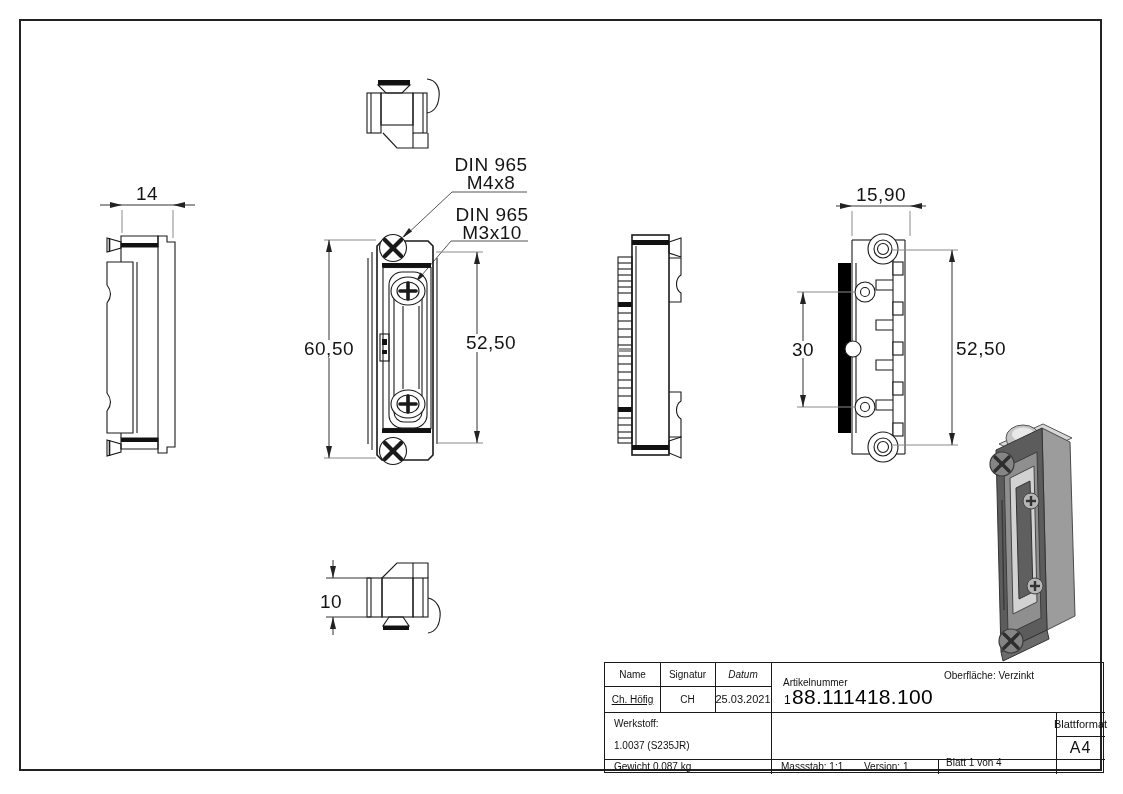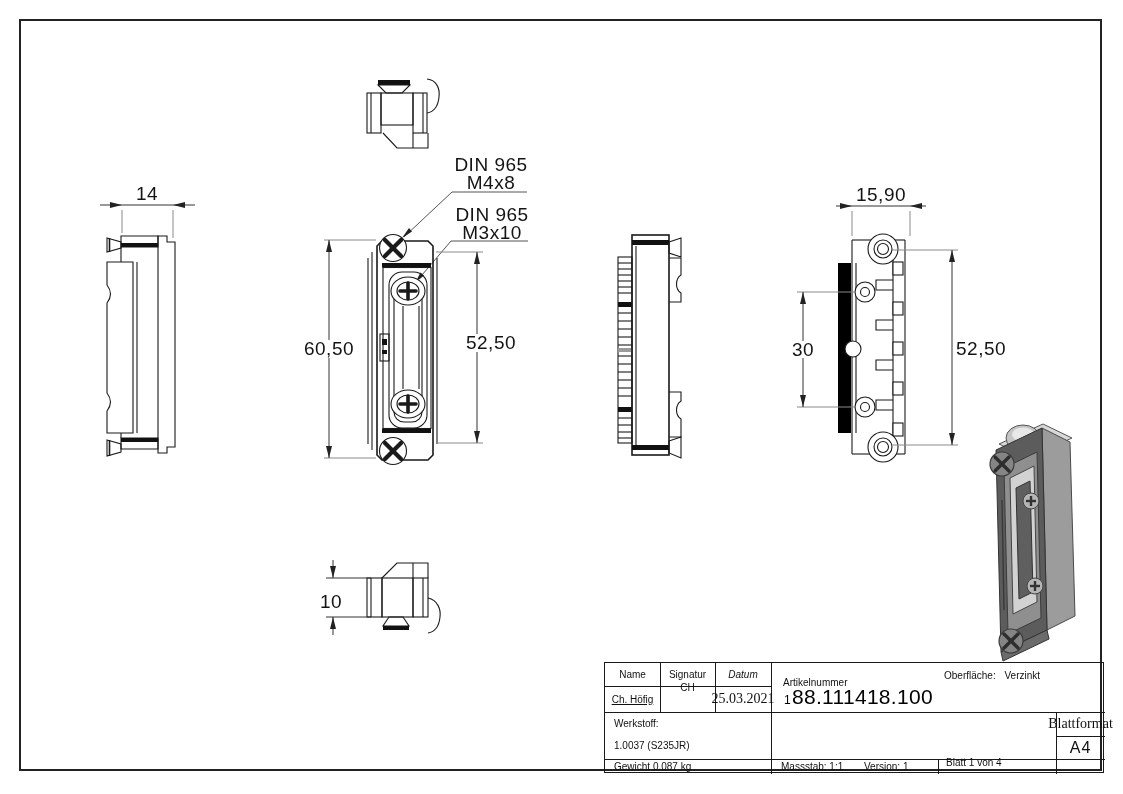--- a/index.html
+++ b/index.html
@@ -24,21 +24,21 @@
   .bgw{fill:#ffffff;stroke:none;}
   
   .tblock{position:absolute;left:604px;top:662px;width:500px;height:111px;
           border:1.5px solid #1a1a1a;box-sizing:border-box;font-size:10px;}
   .tb-abs{position:absolute;}
   .vline{position:absolute;width:1px;background:#1a1a1a;}
   .hline{position:absolute;height:1px;background:#1a1a1a;}
   .cellc{display:flex;align-items:center;justify-content:center;text-align:left;}
   .artnum{font-size:21px;letter-spacing:0.3px;color:#000;display:flex;align-items:baseline;}
   .artnum .pre{font-size:12px;margin-right:1px;}
-  .small9{font-size:14px;font-family:Liberation Serif, serif;}
+  .small9{font-size:11px;}
   .a4{font-size:16px;letter-spacing:1px;}
 </style>
 </head>
 <body>
 
 <div class="page">
   <div class="frame"></div>
 
   <svg width="1123" height="794" viewBox="0 0 1123 794">
 
@@ -315,31 +315,31 @@
     <div class="vline" style="left:451px;top:49px;height:62px;"></div>
     <div class="hline" style="left:0;top:23px;width:166px;"></div>
     <div class="hline" style="left:0;top:49px;width:500px;"></div>
     <div class="hline" style="left:0;top:96px;width:500px;"></div>
     <div class="hline" style="left:451px;top:73px;width:49px;"></div>
 
     <div class="tb-abs cellc" style="left:0;top:0;width:55px;height:23px;">Name</div>
     <div class="tb-abs cellc" style="left:55px;top:0;width:55px;height:23px;">Signatur</div>
     <div class="tb-abs cellc" style="left:110px;top:0;width:56px;height:23px;font-style:italic;">Datum</div>
     <div class="tb-abs cellc" style="left:0;top:23px;width:55px;height:26px;text-decoration:underline;">Ch. Höfig</div>
-    <div class="tb-abs cellc" style="left:55px;top:11px;width:55px;height:26px;">CH</div>
+    <div class="tb-abs cellc" style="left:55px;top:23px;width:55px;height:26px;">CH</div>
     <div class="tb-abs cellc small9" style="left:110px;top:23px;width:56px;height:26px;">25.03.2021</div>
 
     <div class="tb-abs" style="left:178px;top:14px;">Artikelnummer</div>
     <div class="tb-abs artnum" style="left:179px;top:22px;">
       <span class="pre">1</span>
       <span>88.111418.100</span>
     </div>
     <div class="tb-abs" style="left:339px;top:7px;">
       <span>Oberfläche:</span>
-      <span style="margin-left:6px;">Verzinkt</span>
+      <span style="margin-left:0;">Verzinkt</span>
     </div>
 
     <div class="tb-abs" style="left:9px;top:55px;">Werkstoff:</div>
     <div class="tb-abs" style="left:9px;top:77px;">1.0037 (S235JR)</div>
 
     <div class="tb-abs cellc small9" style="left:451px;top:49px;width:49px;height:24px;">Blattformat</div>
     <div class="tb-abs cellc a4" style="left:451px;top:73px;width:49px;height:23px;">A4</div>
 
     <div class="tb-abs cellc" style="left:9px;top:96px;height:15px;">Gewicht 0.087 kg</div>
     <div class="tb-abs cellc" style="left:176px;top:96px;height:15px;">Massstab: 1:1</div>

